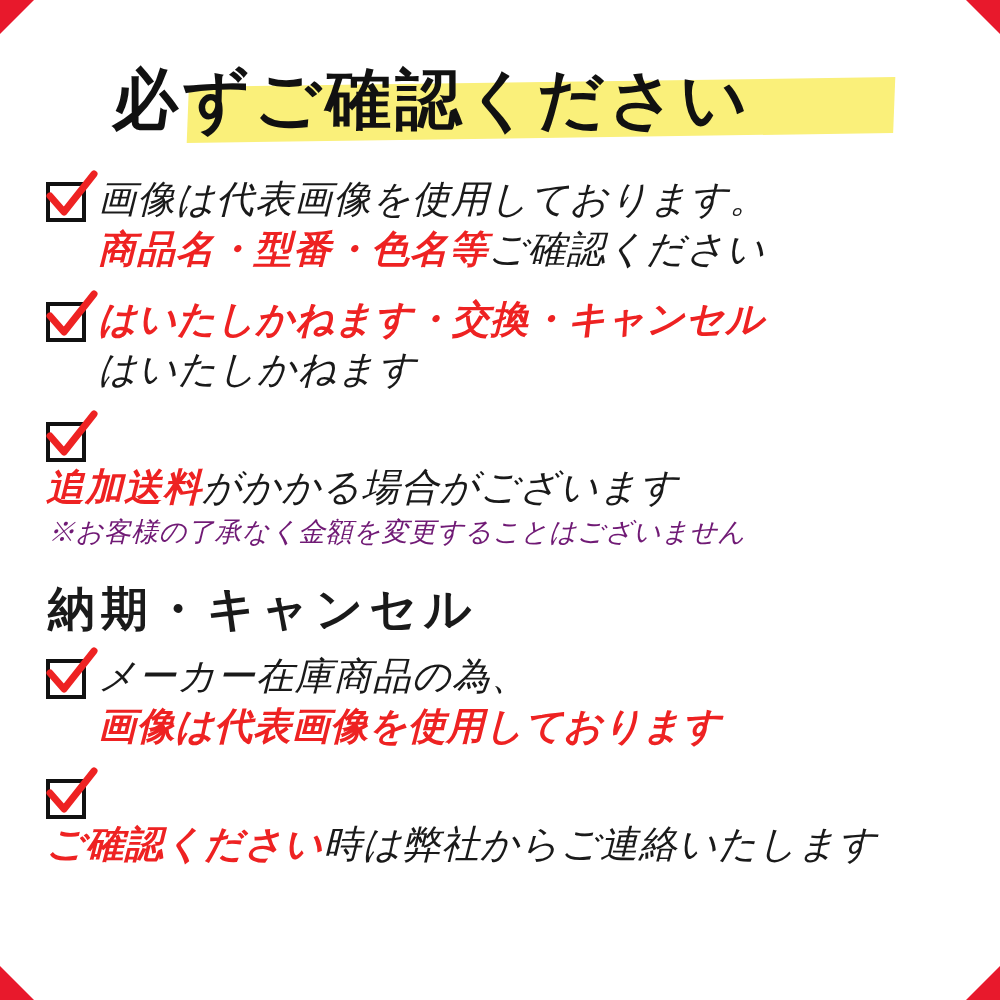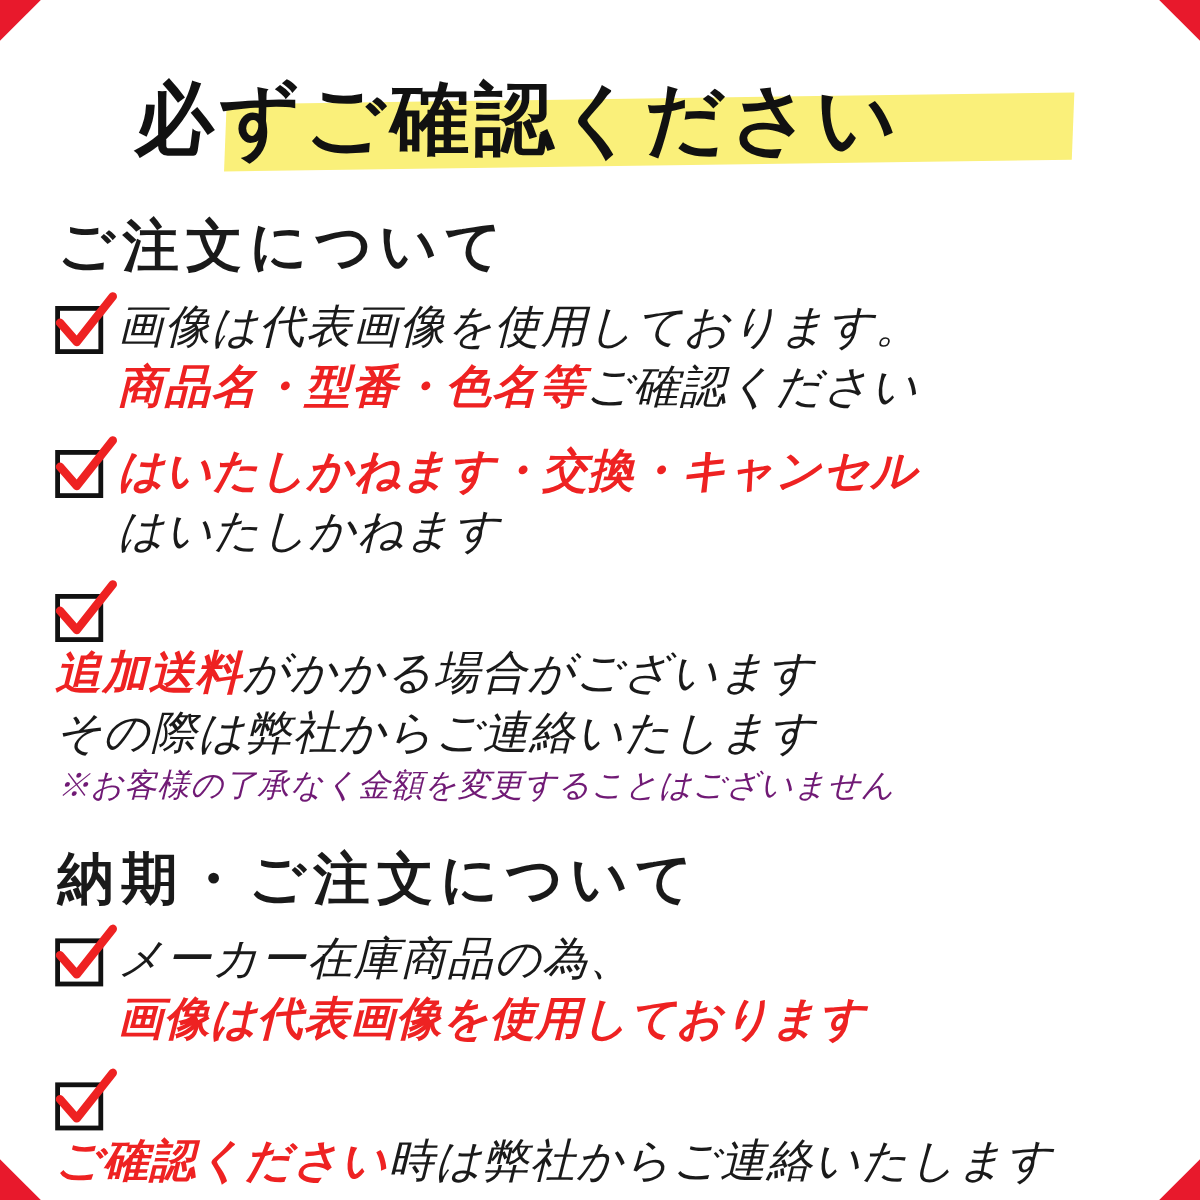--- a/index.html
+++ b/index.html
@@ -164,21 +164,20 @@
 <div class="corner corner-br"></div>
 
 <div class="page">
 
   <div class="title-wrap">
     <div class="title-highlight"></div>
     <div class="title-text">必ずご確認ください</div>
   </div>
 
   <div class="section">
-    <div class="section-head">ご注文について</div>
 
     <div class="item">
       <span class="checkbox">
         <svg viewBox="0 0 54 54" aria-hidden="true">
             <path d="M6 26 L20 42 L50 4" fill="none" stroke="#ee2222" stroke-width="7" stroke-linecap="round" stroke-linejoin="round"></path>
           </svg>
       </span>
       <span class="lines">
         <div class="line">画像は代表画像を使用しております。</div>
         <div class="line"><span class="red">商品名・型番・色名等</span><span class="blk">ご確認ください</span></div>
@@ -198,28 +197,27 @@
     </div>
 
     <div class="item">
       <span class="checkbox">
         <svg viewBox="0 0 54 54" aria-hidden="true">
             <path d="M6 26 L20 42 L50 4" fill="none" stroke="#ee2222" stroke-width="7" stroke-linecap="round" stroke-linejoin="round"></path>
           </svg>
       </span>
       <span class="lines">
         <div class="line"><span class="red">追加送料</span><span class="blk">がかかる場合がございます</span></div>
-        <div class="line">その際は弊社からご連絡いたします</div>
         <div class="note">※お客様の了承なく金額を変更することはございません</div>
       </span>
     </div>
   </div>
 
   <div class="section">
-    <div class="section-head second">納期・ご注文について</div>
+    <div class="section-head second">納期・キャンセル</div>
 
     <div class="item">
       <span class="checkbox">
         <svg viewBox="0 0 54 54" aria-hidden="true">
             <path d="M6 26 L20 42 L50 4" fill="none" stroke="#ee2222" stroke-width="7" stroke-linecap="round" stroke-linejoin="round"></path>
           </svg>
       </span>
       <span class="lines">
         <div class="line">メーカー在庫商品の為、</div>
         <div class="line bold-red">画像は代表画像を使用しております</div>

